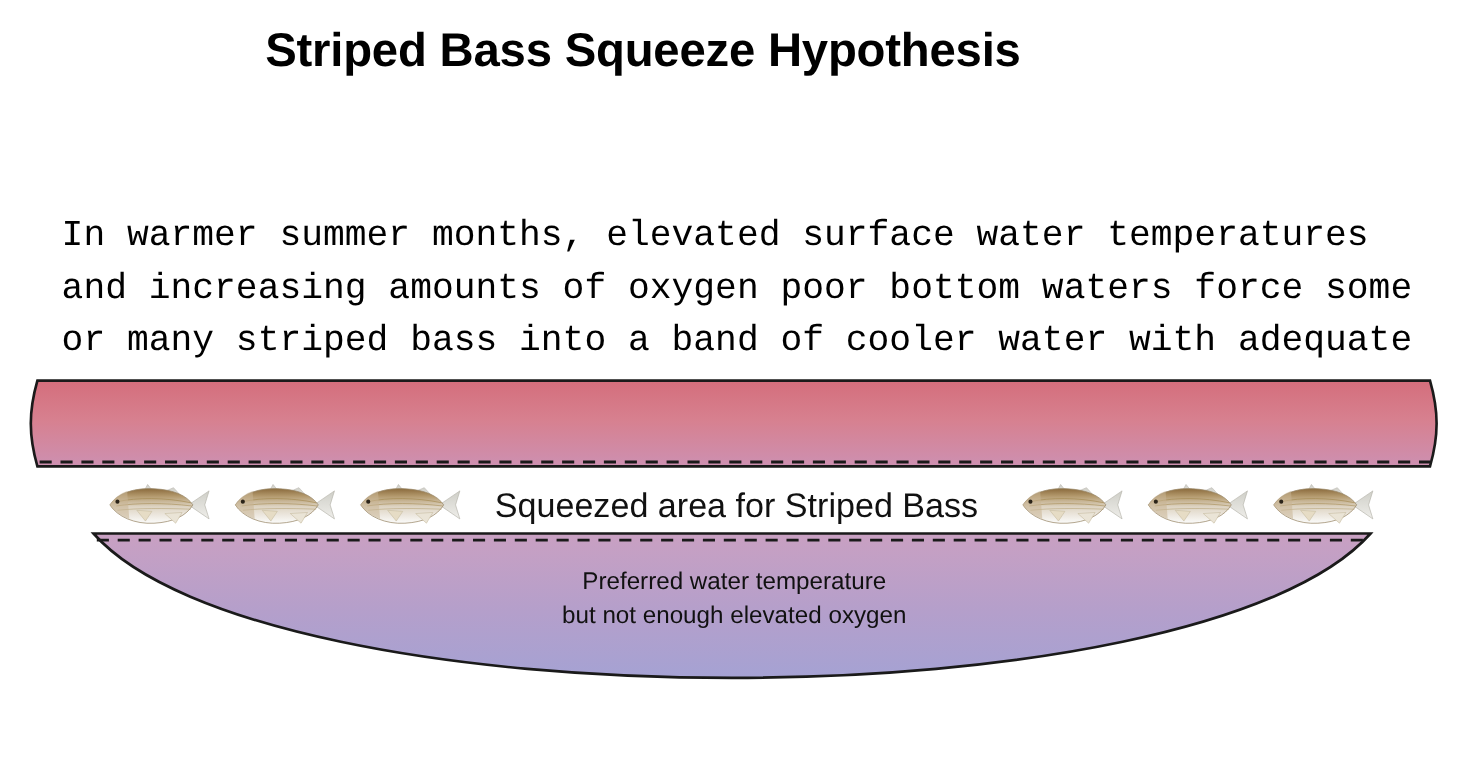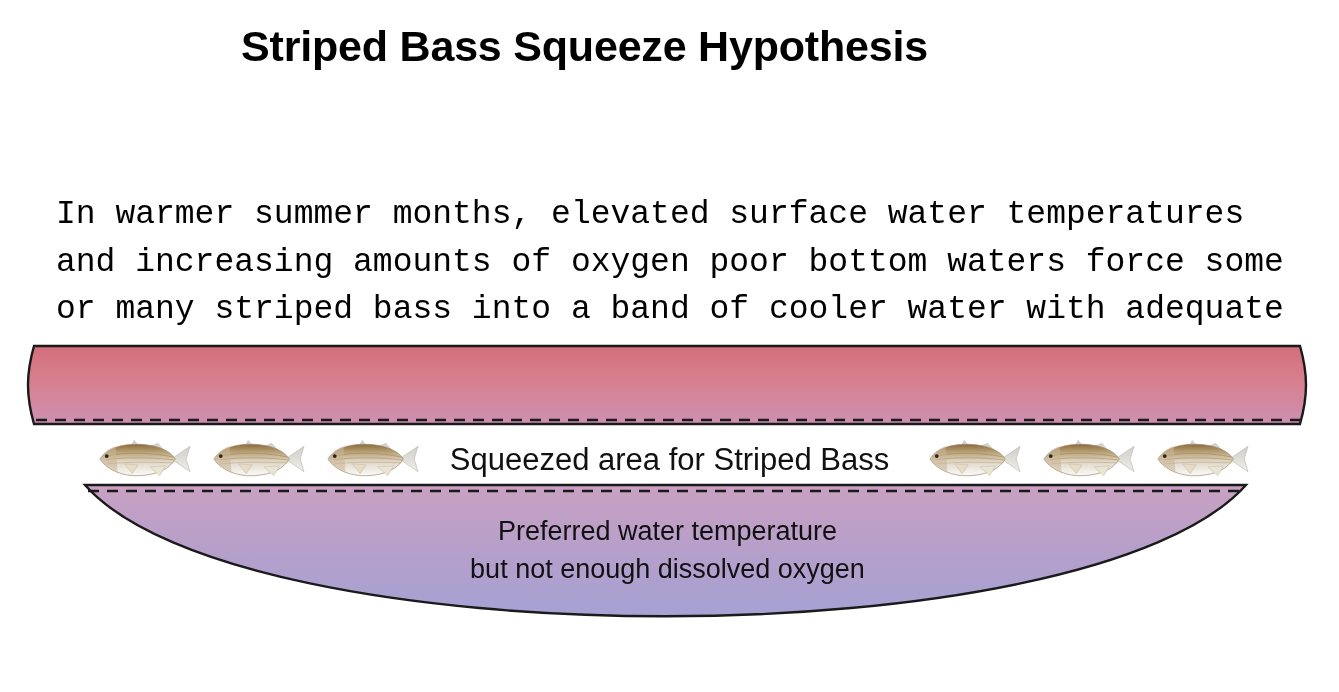--- a/index.html
+++ b/index.html
@@ -76,21 +76,21 @@
   #squeeze-label {
     top: 112px;
     left: 0;
     width: 1339px;
     font-size: 31px;
   }
   #deep-layer-label {
     top: 182px;
     left: 0;
     width: 1335px;
-    font-size: 27px;
+    font-size: 22px;
     line-height: 1.42;
     white-space: normal;
   }
 
   
   #fish-row-left, #fish-row-right {
     position: absolute;
     top: 105px;
     height: 48px;
     display: flex;
@@ -146,21 +146,21 @@
 
       <line x1="88" y1="161" x2="1243" y2="161" stroke="#1a1a1a" stroke-width="2.6" stroke-dasharray="11 8"></line>
     </g>
   </svg>
 
 
   <div class="diagram-label" id="squeeze-label">Squeezed area for Striped Bass</div>
 
   <div class="diagram-label" id="deep-layer-label">
     <div>Preferred water temperature</div>
-    <div>but not enough dissolved oxygen</div>
+    <div>but not enough elevated oxygen</div>
   </div>
 
   <div id="fish-row-left">
     <svg class="fish-icon" viewBox="0 0 100 46">
       <defs>
         <linearGradient id="fbody" x1="0" y1="0" x2="0" y2="1">
           <stop offset="0%" stop-color="#8a6a3c"></stop>
           <stop offset="22%" stop-color="#b49a6e"></stop>
           <stop offset="52%" stop-color="#ddd3c2"></stop>
           <stop offset="100%" stop-color="#fbfbfa"></stop>

